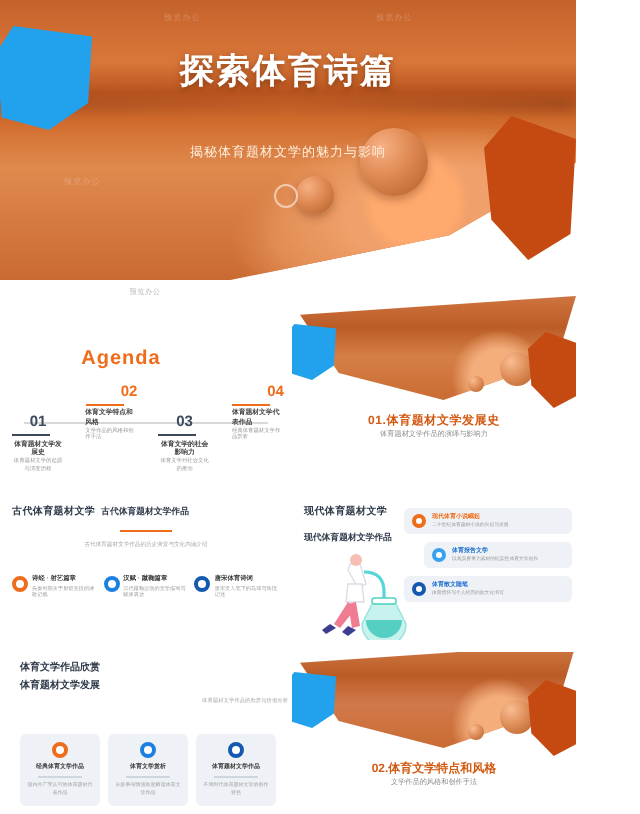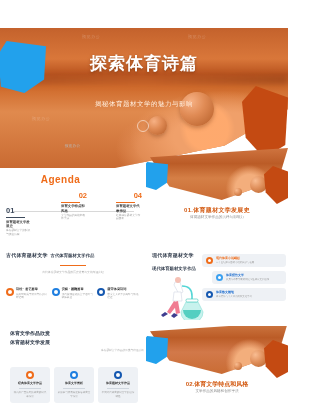--- a/index.html
+++ b/index.html
@@ -7,21 +7,21 @@
     width:288px; height:407px;
     background:#ffffff;
     font-family:"Liberation Sans", sans-serif;
     overflow:hidden;
     position:relative;
   }
 
   
   .slide-hero{
     position:absolute; left:0; top:0; width:288px; height:140px;
-    overflow:hidden; background:#ffffff;margin-top:28px;
+    overflow:hidden; background:#ffffff;
   }
   .hero-photo{
     position:absolute; left:0; top:0; width:288px; height:140px;
     background:
       radial-gradient(circle at 72% 72%, rgba(255,170,110,.95) 0 9%, rgba(0,0,0,0) 12%),
       radial-gradient(ellipse at 78% 78%, #f0a06a 0 16%, rgba(0,0,0,0) 30%),
       radial-gradient(ellipse at 56% 86%, #e08a52 0 10%, rgba(0,0,0,0) 20%),
       linear-gradient(180deg,#c4622c 0%, #d9773a 22%, #b9541f 33%, #cf6a2b 42%, #e08a4e 60%, #c96a32 100%);
     clip-path: polygon(0 0, 100% 0, 100% 58%, 78% 84%, 40% 100%, 0 100%);
   }
@@ -90,21 +90,21 @@
   .step{ width:26px; position:relative; }
   .step .num{ font-size:7.5px; font-weight:bold; line-height:1; }
   .step.dark .num{ color:#3d4a5c; }
   .step.accent .num{ color:#ef6c1a;text-align:right; }
   .step .bar{ width:19px; height:1.6px; margin-top:2px; }
   .step.dark .bar{ background:#3d4a5c; }
   .step.accent .bar{ background:#ef6c1a; }
   .step .hd{ font-size:3.4px; font-weight:bold; color:#444; margin-top:1.4px; line-height:1.25; }
   .step .bd{ font-size:2.7px; color:#9a9a9a; margin-top:1px; line-height:1.3; }
   .step.accent{ align-self:flex-start; }
-  .step.dark{ align-self:flex-end; }
+  .step.dark{ align-self:flex-end;text-align:center; }
 
   .cover01{
     position:absolute; left:146px; top:140px; width:142px; height:115px;
     overflow:hidden;
   }
   .cover01 .photo{
     position:absolute; left:4px; top:8px; width:138px; height:52px;
     background:
       radial-gradient(circle at 72% 78%, #f3ae7c 0 13%, rgba(0,0,0,0) 22%),
       linear-gradient(180deg,#cf7440 0%, #bb5c27 30%, #d57f46 58%, #c96c34 100%);
@@ -267,20 +267,26 @@
       <div class="bd">体育题材文学的起源与演变历程</div>
     </div>
 
     <div class="step accent">
       <div class="num">02</div>
       <div class="bar"></div>
       <div class="hd">体育文学特点和风格</div>
       <div class="bd">文学作品的风格和创作手法</div>
     </div>
 
+    <div class="step dark">
+      <div class="num">03</div>
+      <div class="bar"></div>
+      <div class="hd">体育文学的社会影响力</div>
+      <div class="bd">体育文学对社会文化的推动</div>
+    </div>
 
     <div class="step accent">
       <div class="num">04</div>
       <div class="bar"></div>
       <div class="hd">体育题材文学代表作品</div>
       <div class="bd">经典体育题材文学作品赏析</div>
     </div>
 
 
   </div>

